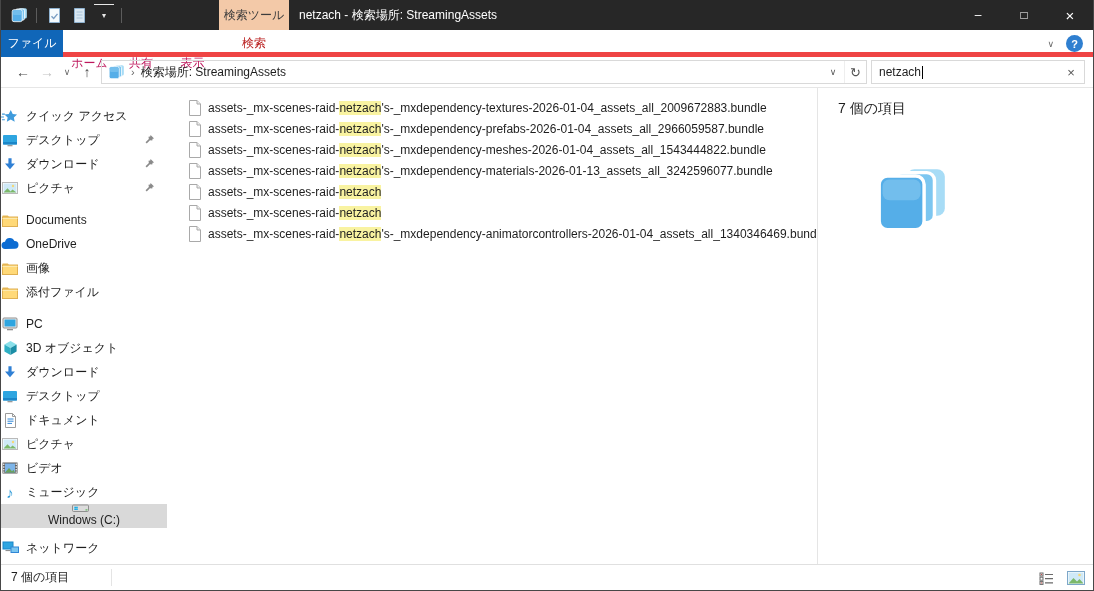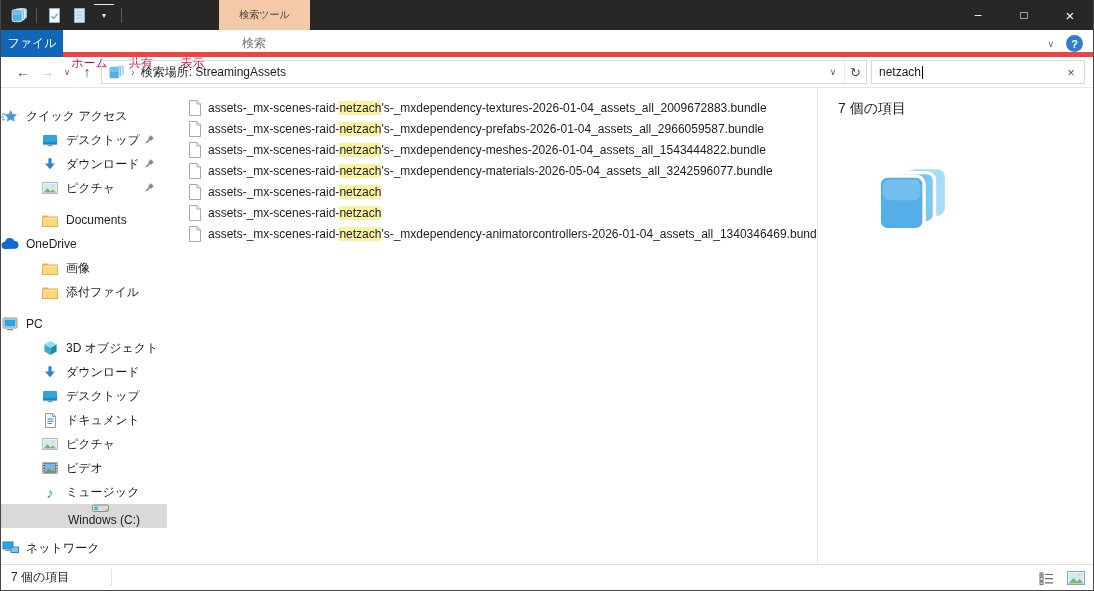--- a/index.html
+++ b/index.html
@@ -11,36 +11,36 @@
     position:relative;
   }
   .ico { display:inline-flex; align-items:center; justify-content:center; }
 
   
   .titlebar { height:30px; background:#272727; position:relative; display:flex; align-items:center; }
   .qat { display:flex; align-items:center; padding-left:8px; gap:5px; }
   .qat-sep { width:1px; height:15px; background:#5c5c5c; margin:0 2px; }
   .qat-btn { width:20px; height:22px; display:flex; align-items:center; justify-content:center; }
   .qat-drop { color:#e8e8e8; font-size:8px; border-top:1px solid #e8e8e8; line-height:8px; padding-top:1px; }
-  .context-tab { position:absolute; left:218px; top:0; width:91px; height:30px;
-    background:#f3c9a8; color:#3c3c3c; display:flex; align-items:center; justify-content:center; font-size:10px; }
+  .context-tab { position:absolute; left:218px; top:0; width:70px; height:30px;
+    background:#f3c9a8; color:#3c3c3c; display:flex; align-items:center; justify-content:center; font-size:12px; }
   .title-text { position:absolute; left:298px; top:0; height:30px; line-height:30px; color:#ffffff; font-size:12px; white-space:nowrap; }
   .win-controls { position:absolute; right:0; top:0; display:flex; height:30px; }
   .win-btn { width:46px; height:30px; color:#fff; display:flex; align-items:center; justify-content:center; font-size:12px; }
   .win-btn.close-btn { font-size:15px; }
 
   
   .ribbonrow { height:27px; background:#fff; border-bottom:5px solid #ef4444; position:relative; }
   .file-tab { position:absolute; left:0; top:0; width:62px; height:27px; background:#1066b8; color:#fff;
     display:flex; align-items:center; justify-content:center; }
   .rtab { position:absolute; top:0; height:27px; display:flex; align-items:center; justify-content:center; color:#be185d;margin-top:20px; }
   .rtab-0 { left:62px;  width:53px; }
   .rtab-1 { left:115px; width:50px; }
   .rtab-2 { left:165px; width:53px; }
-  .rtab-search { left:218px; width:70px; position:absolute; top:0; height:27px; display:flex; align-items:center; justify-content:center; color:#737373; }
+  .rtab-search { left:218px; width:70px; position:absolute; top:0; height:27px; display:flex; align-items:center; justify-content:center; color:#b91c1c; }
   .ribbon-right { position:absolute; right:10px; top:0; height:27px; display:flex; align-items:center; gap:12px; }
   .collapse-chev { color:#666; font-size:9px; }
   .help-btn { width:17px; height:17px; border-radius:50%; background:#2f7fd0; color:#fff; font-size:11px; font-weight:bold;
     display:flex; align-items:center; justify-content:center; }
 
   
   .addressrow { height:31px; background:#fff; border-bottom:1px solid #e6e6e6; display:flex; align-items:center; padding-left:10px; }
   .nav-btn { width:24px; height:24px; display:flex; align-items:center; justify-content:center; color:#4a4a4a; font-size:14px; }
   .nav-btn.small { width:16px; font-size:9px; color:#666; }
   .nav-btn.disabled { color:#c3c3c3; }
@@ -50,21 +50,21 @@
   .addr-drop { position:absolute; right:22px; top:0; width:22px; height:22px; display:flex; align-items:center; justify-content:center; color:#555; font-size:9px; }
   .addr-refresh { position:absolute; right:0; top:0; width:22px; height:22px; display:flex; align-items:center; justify-content:center; color:#555; font-size:13px; border-left:1px solid #eee; }
   .search-box { width:214px; height:24px; border:1px solid #d9d9d9; margin-left:4px; display:flex; align-items:center; padding:0 22px 0 7px; position:relative; }
   .caret { width:1px; height:13px; background:#000; display:inline-block; margin-left:1px; }
   .search-clear { position:absolute; right:5px; top:0; height:22px; width:16px; display:flex; align-items:center; justify-content:center; color:#555; font-size:13px; }
 
   
   .main { display:flex; height:476px; background:#fff; }
   .sidebar { width:166px; padding-top:16px; flex:none; }
   .side-item { height:24px; display:flex; align-items:center; position:relative; white-space:nowrap; }
-  .side-item.child { padding-left:40px; }
+  .side-item.child { }
   .side-item.selected { background:#d9d9d9;flex-direction:column; }
   .side-ic { width:18px; flex:none; display:flex; align-items:center; justify-content:center; margin-right:7px; }
   .side-gap { height:8px; }
   .pin { position:absolute; right:12px; top:6px; }
 
   .filelist { flex:1; padding-top:9px; padding-left:21px; overflow:hidden; }
   .file-row { height:21px; display:flex; align-items:center; white-space:nowrap; }
   .file-ic { width:13px; margin-right:7px; flex:none; display:flex; }
   .hl { background:#f9f3a1; }
 
@@ -101,20 +101,21 @@
     <span class="qat-btn ico">
         <svg width="13" height="15" viewBox="0 0 13 15">
           <path d="M1.5.5h10v14h-10z" fill="#d9e7f2" stroke="#8fb2d0"></path>
           <path d="M3.5 4h6M3.5 7h6M3.5 10h6" stroke="#a9c4da" stroke-width="1"></path>
         </svg>
       </span>
     <span class="qat-btn qat-drop">▾</span>
     <span class="qat-sep"></span>
   </div>
   <div class="context-tab">検索ツール</div>
+  <div class="title-text">netzach - 検索場所: StreamingAssets</div>
   <div class="win-controls">
     <div class="win-btn">–</div>
     <div class="win-btn">□</div>
     <div class="win-btn close-btn">×</div>
   </div>
 </div>
 
 <div class="ribbonrow">
   <div class="file-tab">ファイル</div>
   <div class="rtab rtab-0">ホーム</div>
@@ -390,21 +391,21 @@
       </div>
       <div class="file-row">
         <span class="file-ic">
           <svg width="13" height="16" viewBox="0 0 13 16">
             <path d="M1.5.5h7.5L12.5 4v11.5h-11z" fill="#fff" stroke="#a9a9a9"></path>
             <path d="M9 .5V4h3.5" fill="#ededed" stroke="#a9a9a9"></path>
           </svg>
         </span>
         <span>assets-_mx-scenes-raid-</span>
         <span class="hl">netzach</span>
-        <span>'s-_mxdependency-materials-2026-05-04_assets_all_3242596077.bundle</span>
+        <span>'s-_mxdependency-materials-2026-01-13_assets_all_3242596077.bundle</span>
       </div>
       <div class="file-row">
         <span class="file-ic">
           <svg width="13" height="16" viewBox="0 0 13 16">
             <path d="M1.5.5h7.5L12.5 4v11.5h-11z" fill="#fff" stroke="#a9a9a9"></path>
             <path d="M9 .5V4h3.5" fill="#ededed" stroke="#a9a9a9"></path>
           </svg>
         </span>
         <span>assets-_mx-scenes-raid-</span>
         <span class="hl">netzach</span>

